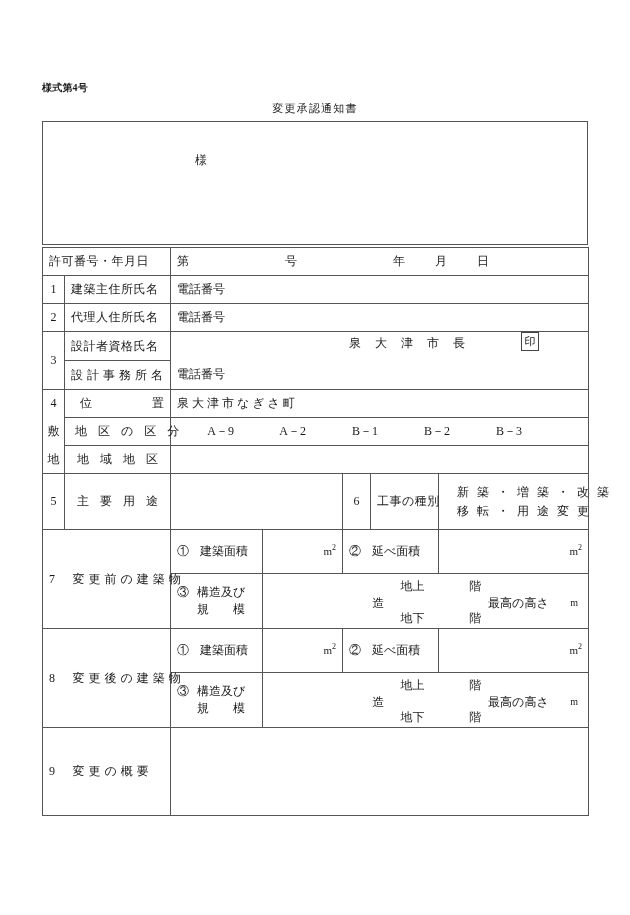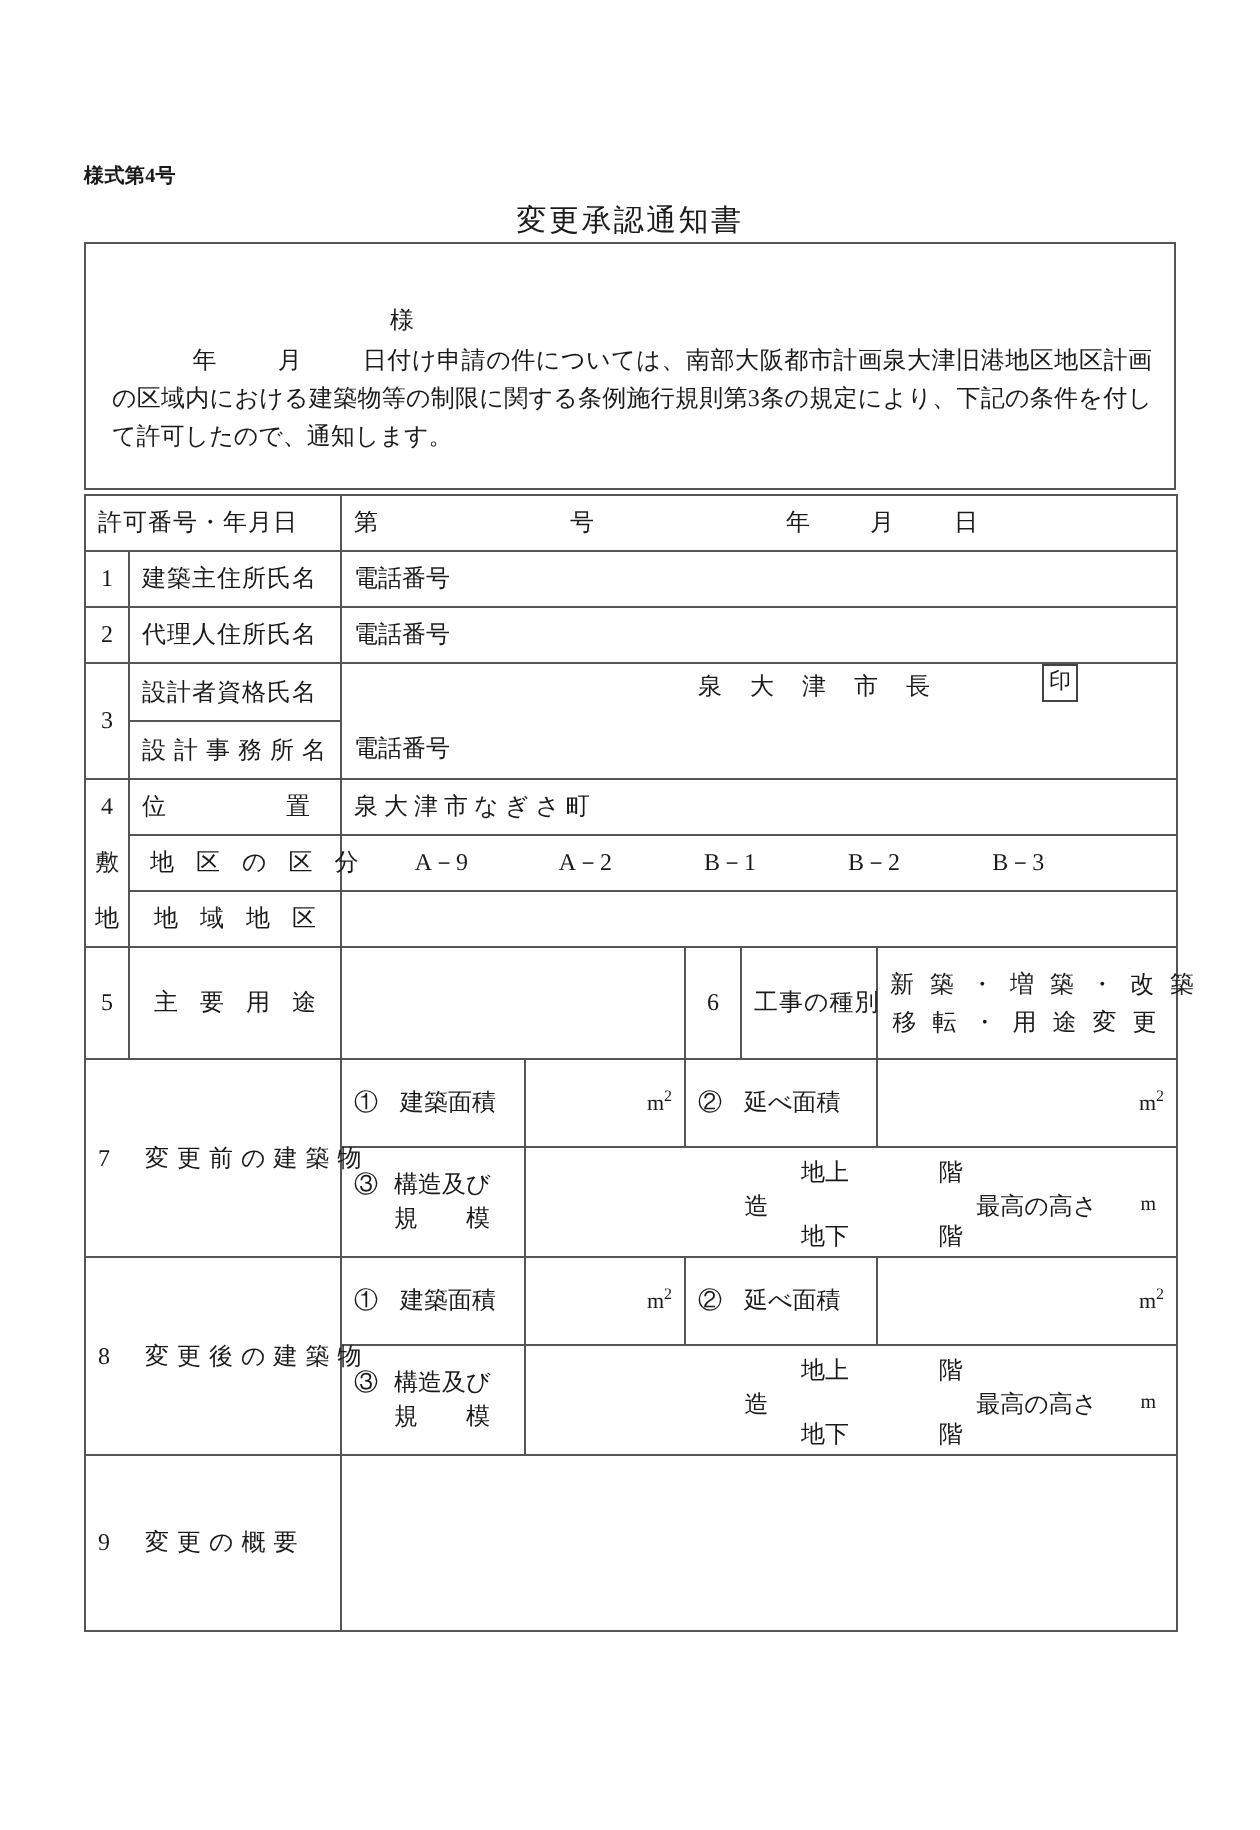--- a/index.html
+++ b/index.html
@@ -32,21 +32,21 @@
     letter-spacing: 0.2px;
     white-space: nowrap;
     font-weight: bold;
   }
   .doc-title {
     position: absolute;
     left: 0;
     top: 101px;
     width: 630px;
     text-align: center;
-    font-size: 15px;
+    font-size: 11px;
     letter-spacing: 1.2px;
   }
 
   
   .preamble {
     position: absolute;
     left: 42px;
     top: 121px;
     width: 546px;
     height: 124px;
@@ -117,40 +117,41 @@
   }
   table.form td {
     border: 1px solid #555;
     padding: 0 6px;
     vertical-align: middle;
     height: 28px;
     box-sizing: border-box;
   }
   .lbl { text-align: left; letter-spacing: 0.5px; white-space: nowrap; }
   .lbl-sp { text-align: center; letter-spacing: 4px; white-space: nowrap; text-indent: 4px; }
-  .lbl-left { text-align: left; }
+  .lbl-left { text-align: right; }
   .num-col { text-align: center; width: 22px; padding: 0 1px !important; }
   .ctr { }
   .right { text-align: right; }
 
   .tel { display: inline-block; }
   .permit-inner {
     display: flex;
     align-items: center;
     white-space: nowrap;
   }
 
   .unit-sup { font-size: 11px; }
   sup { font-size: 8px; vertical-align: super; }
 
   .kouji-kind {
     text-align: center;
     line-height: 19px;
     letter-spacing: 2.5px;
     white-space: nowrap;
+    margin-left: 12px;
   }
   .kouzou-cell {
     position: relative;
     height: 54px;
     font-size: 12px;
   }
   .kouzou-grid {
     position: relative;
     width: 100%;
     height: 54px;
@@ -179,23 +180,20 @@
 
   <div class="form-no">様式第4号</div>
 
   <div class="doc-title">変更承認通知書</div>
 
   <div class="preamble">
 
 
     <div class="pre-sama">様</div>
 
-    <div class="pre-body">
-      <span class="indent"></span><span>年</span><span class="sp-m"></span><span>月</span><span class="sp-m"></span><span>日付け申請の件については、南部大阪都市計画泉大津旧港地区地区計画の区域内における建築物等の制限に関する条例施行規則第3条の規定により、下記の条件を付して許可したので、通知します。</span>
-    </div>
 
     <div class="mayor-line">
       <span class="mayor-name">泉 大 津 市 長</span>
       <span class="seal-box">印</span>
     </div>
   </div>
 
   <table class="form">
     <colgroup>
       <col style="width:22px">

